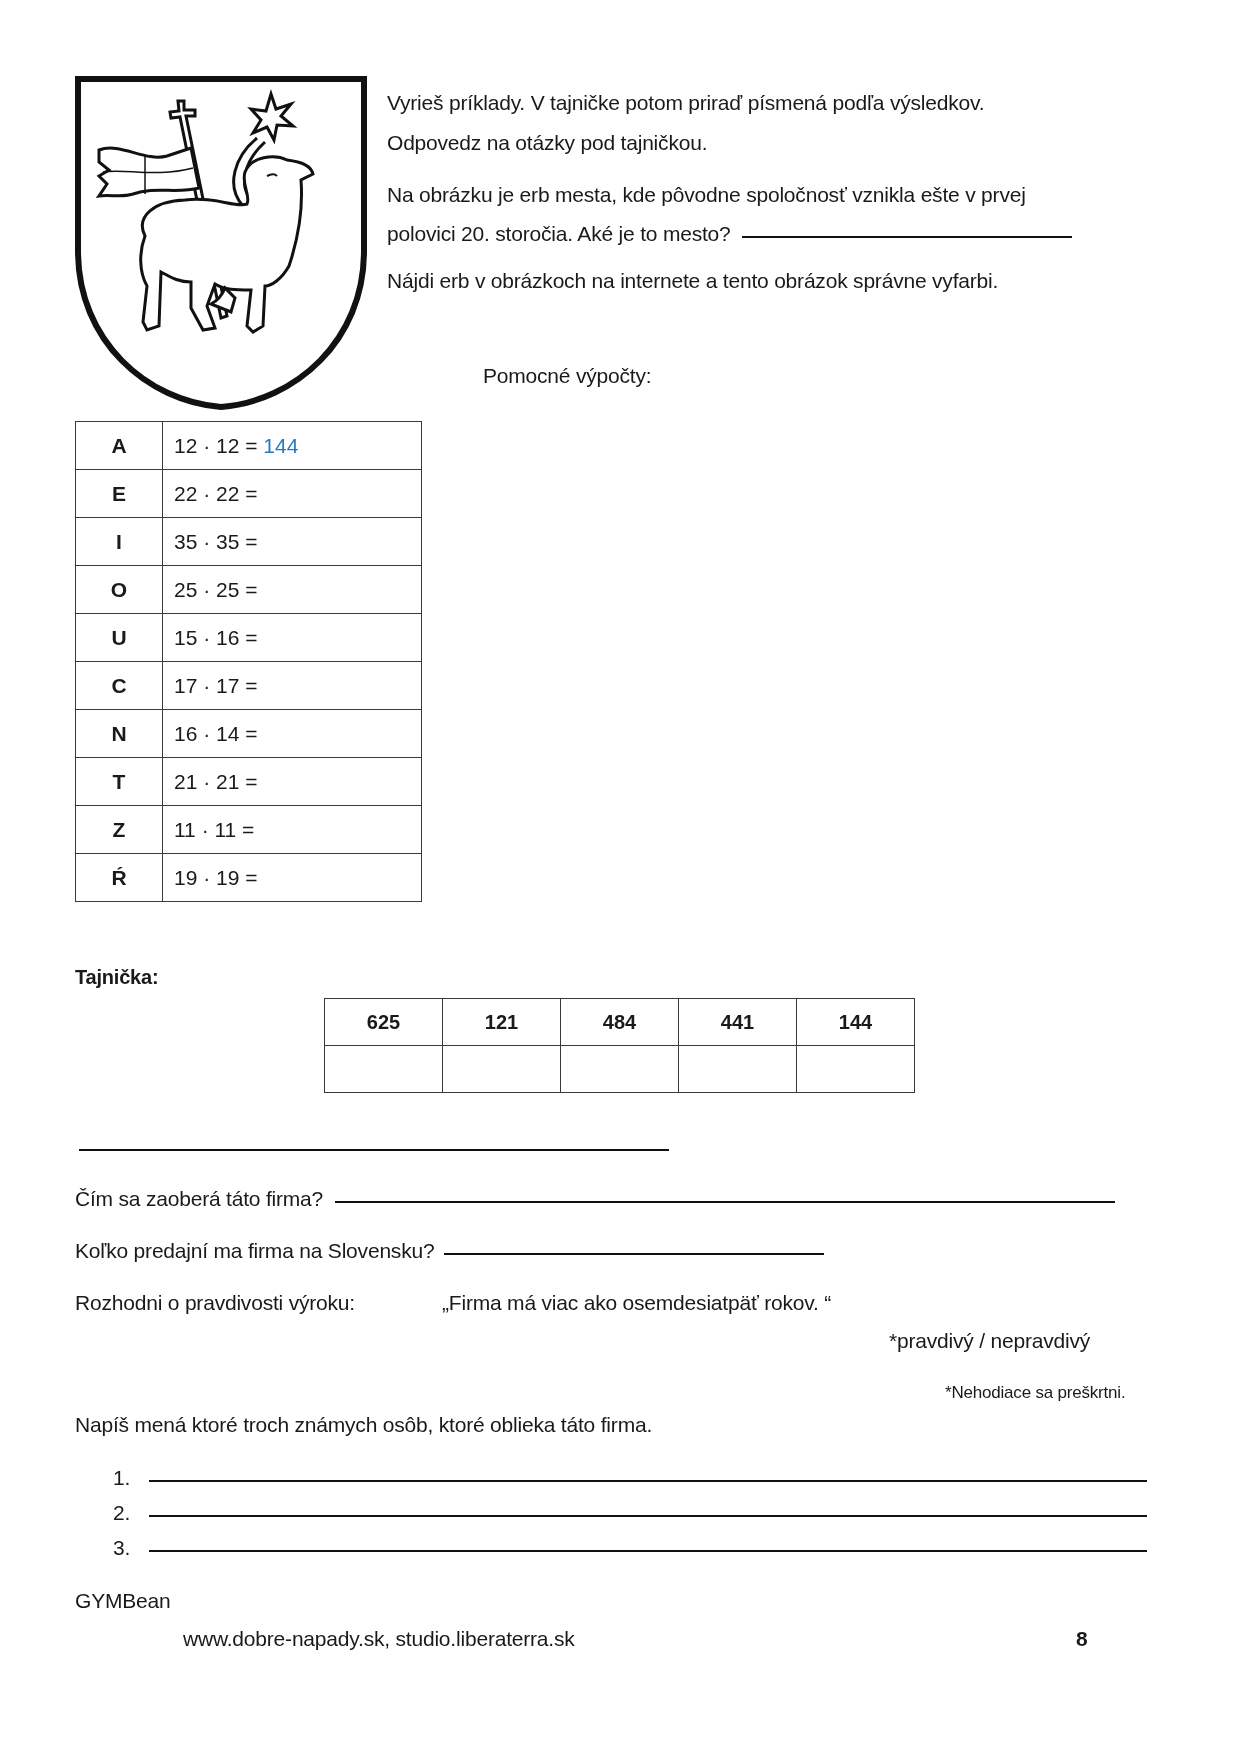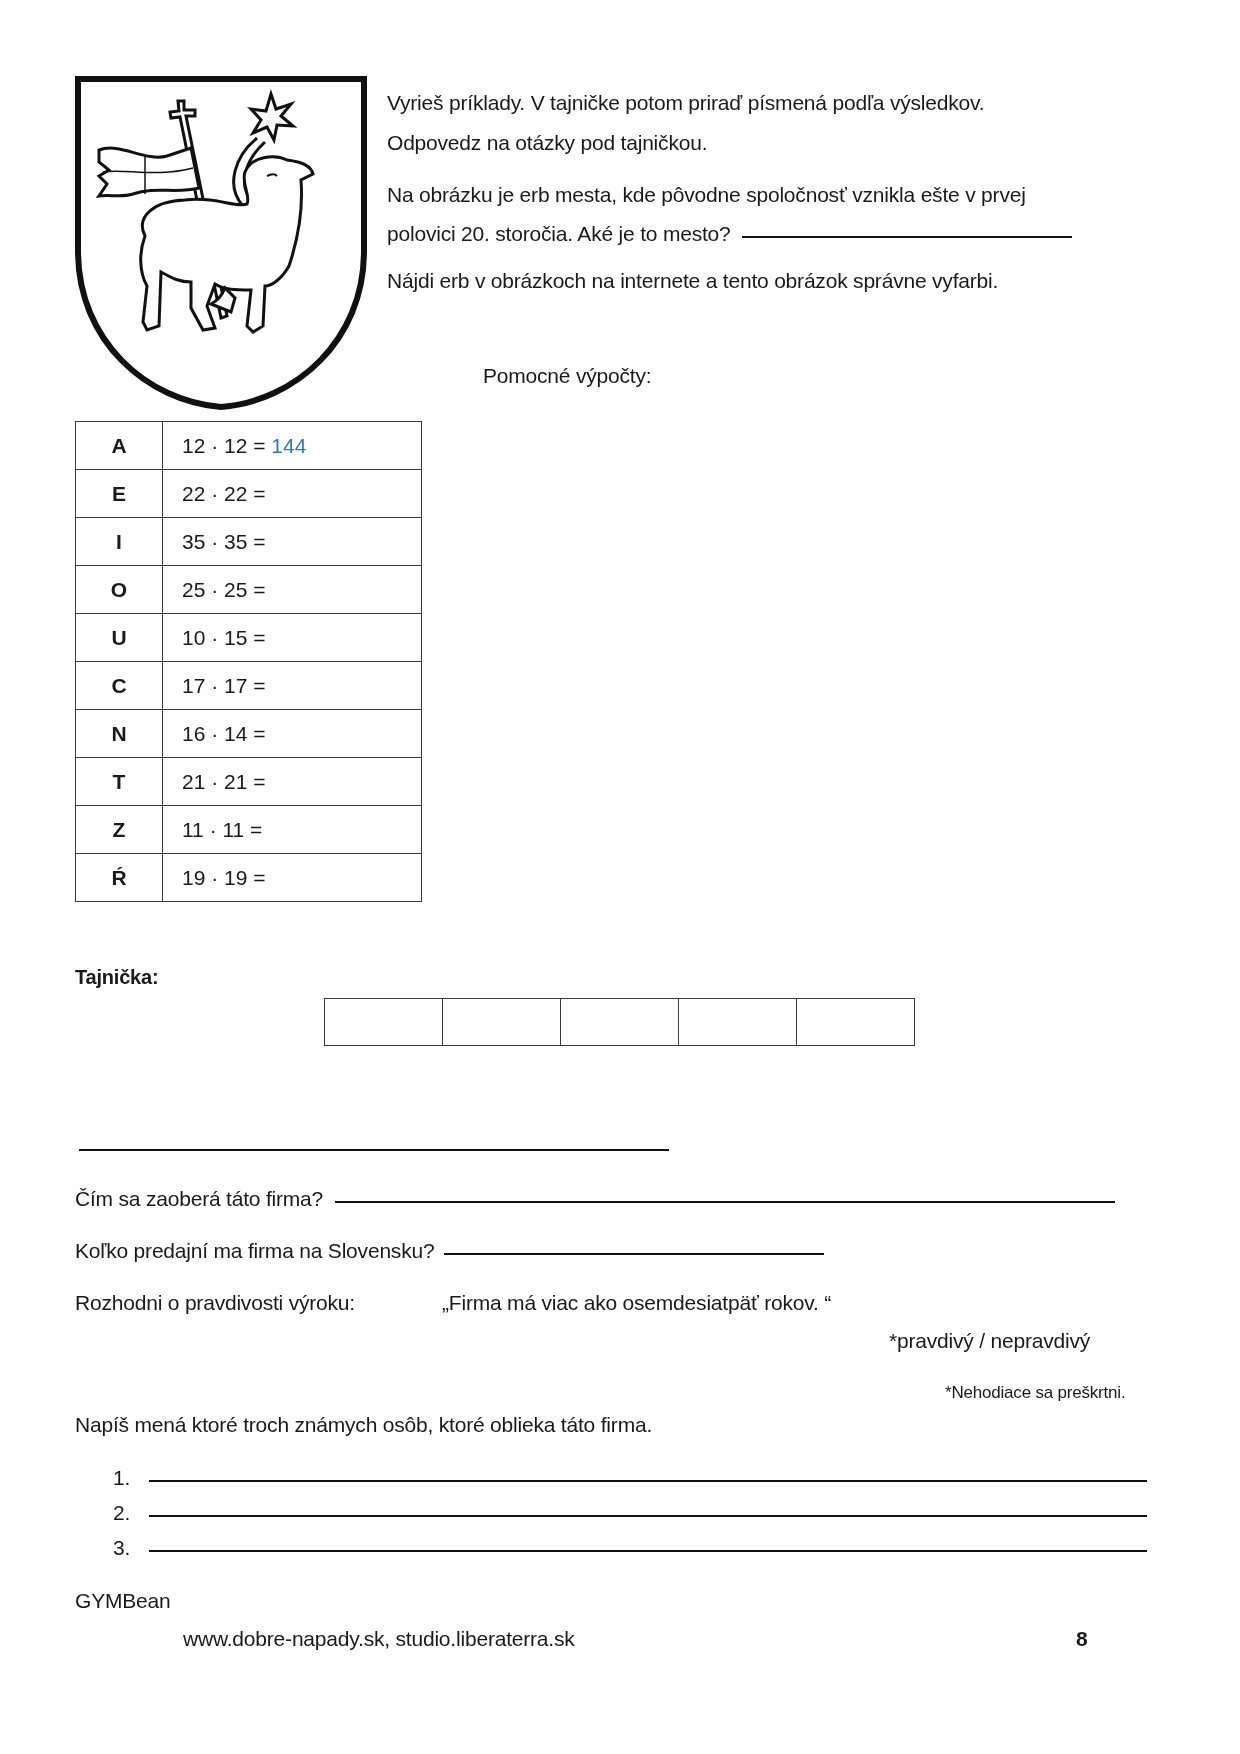--- a/index.html
+++ b/index.html
@@ -16,21 +16,21 @@
     #shield { left: 75px; top: 76px; width: 292px; height: 334px; }
 
     
     #calc-table {
       left: 75px; top: 421px; border-collapse: collapse; width: 347px;
     }
     #calc-table td {
       border: 1.5px solid #3a3a3a; height: 47px; padding: 0; font-size: 21px;
     }
     #calc-table td.letter { width: 86px; text-align: center; font-weight: bold; }
-    #calc-table td.expr { padding-left: 19px; }
+    #calc-table td.expr { padding-left: 11px; }
     .answer-blue { color: #2878c4; }
 
     
     #secret-table {
       left: 324px; top: 998px; border-collapse: collapse; width: 591px;
     }
     #secret-table td {
       border: 1.5px solid #3a3a3a; width: 118px; height: 46px; text-align: center;
       font-size: 20px; font-weight: bold; padding: 0;
     }
@@ -89,21 +89,21 @@
     <tr>
       <td class="letter">I</td>
       <td class="expr"><span>35 · 35 =</span></td>
     </tr>
     <tr>
       <td class="letter">O</td>
       <td class="expr"><span>25 · 25 =</span></td>
     </tr>
     <tr>
       <td class="letter">U</td>
-      <td class="expr"><span>10 · 15 =</span></td>
+      <td class="expr"><span>15 · 16 =</span></td>
     </tr>
     <tr>
       <td class="letter">C</td>
       <td class="expr"><span>17 · 17 =</span></td>
     </tr>
     <tr>
       <td class="letter">N</td>
       <td class="expr"><span>16 · 14 =</span></td>
     </tr>
     <tr>
@@ -118,20 +118,27 @@
       <td class="letter">Ŕ</td>
       <td class="expr"><span>19 · 19 =</span></td>
     </tr>
   </tbody>
 </table>
 
 <div class="abs txt bold" style="left:75px; top:944px; font-size:20px;margin-top:20px;">Tajnička:</div>
 
 <table class="abs" id="secret-table">
   <tbody>
+    <tr>
+      <td>625</td>
+      <td>121</td>
+      <td>484</td>
+      <td>441</td>
+      <td>144</td>
+    </tr>
     <tr>
       <td></td>
       <td></td>
       <td></td>
       <td></td>
       <td></td>
     </tr>
   </tbody>
 </table>
 

